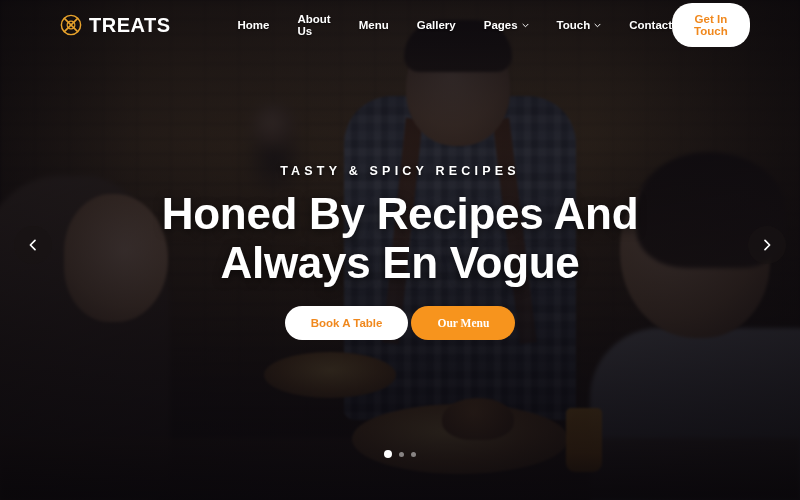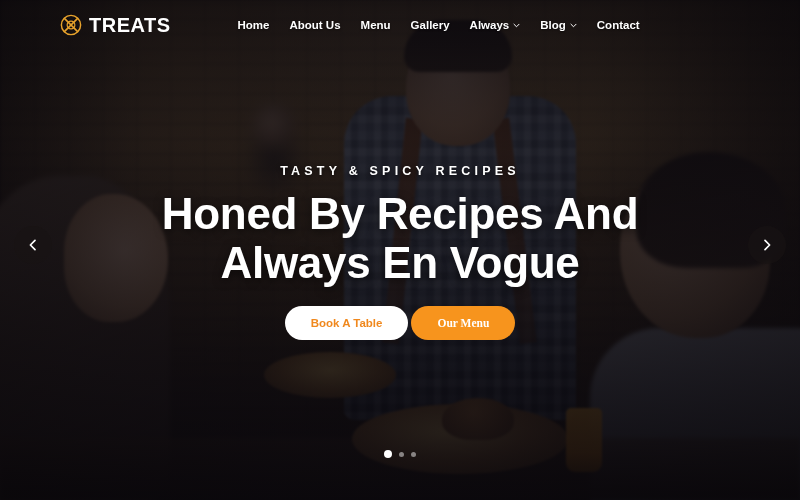--- a/index.html
+++ b/index.html
@@ -175,21 +175,21 @@
   
   .header {
     position: absolute; left: 0; top: 0; width: 652px; height: 50px;
     display: flex; align-items: center; z-index: 40;
   }
   .brand { display: flex; align-items: center; gap: 7px; margin-left: 60px; }
   .brand-mark { width: 22px; height: 22px; display: block; }
   .brand-name {
     color: #ffffff; font-size: 20px; font-weight: bold; letter-spacing: .5px;
   }
-  .nav { display: flex; align-items: center; gap: 20px; margin-left: 67px; }
+  .nav { display: flex; align-items: center; gap: 28px; margin-left: 67px; }
   .nav-item {
     color: #ffffff; font-size: 11.5px; font-weight: bold;
     display: flex; align-items: center; gap: 4px; cursor: pointer;
     text-shadow: 0 1px 2px rgba(0,0,0,.55);
   }
   .caret { width: 7px; height: 7px; display: block; }
   .cta-top {
     margin-left: auto; margin-right: 24px;
     background: #ffffff; color: #f0881d;
     font-size: 11.5px; font-weight: bold;
@@ -302,36 +302,37 @@
       <div class="nav-item">
         <span>About Us</span>
       </div>
       <div class="nav-item">
         <span>Menu</span>
       </div>
       <div class="nav-item">
         <span>Gallery</span>
       </div>
       <div class="nav-item">
-        <span>Always</span>
+        <span>Pages</span>
         <svg class="caret" viewBox="0 0 10 10">
           <path d="M1.4 3.2 L5 6.8 L8.6 3.2" fill="none" stroke="#ffffff" stroke-width="1.4" stroke-linecap="round"></path>
         </svg>
       </div>
       <div class="nav-item">
-        <span>Blog</span>
+        <span>Touch</span>
         <svg class="caret" viewBox="0 0 10 10">
           <path d="M1.4 3.2 L5 6.8 L8.6 3.2" fill="none" stroke="#ffffff" stroke-width="1.4" stroke-linecap="round"></path>
         </svg>
       </div>
       <div class="nav-item">
         <span>Contact</span>
       </div>
     </nav>
 
+    <button class="cta-top">Get In Touch</button>
   </div>
 
   <div class="hero-copy">
     <div class="eyebrow">Tasty &amp; Spicy Recipes</div>
     <h1 class="headline">
       <span>Honed By Recipes And</span><br>
       <span>Always En Vogue</span>
     </h1>
     <div class="btn-row">
       <button class="btn btn-light">Book A Table</button>

